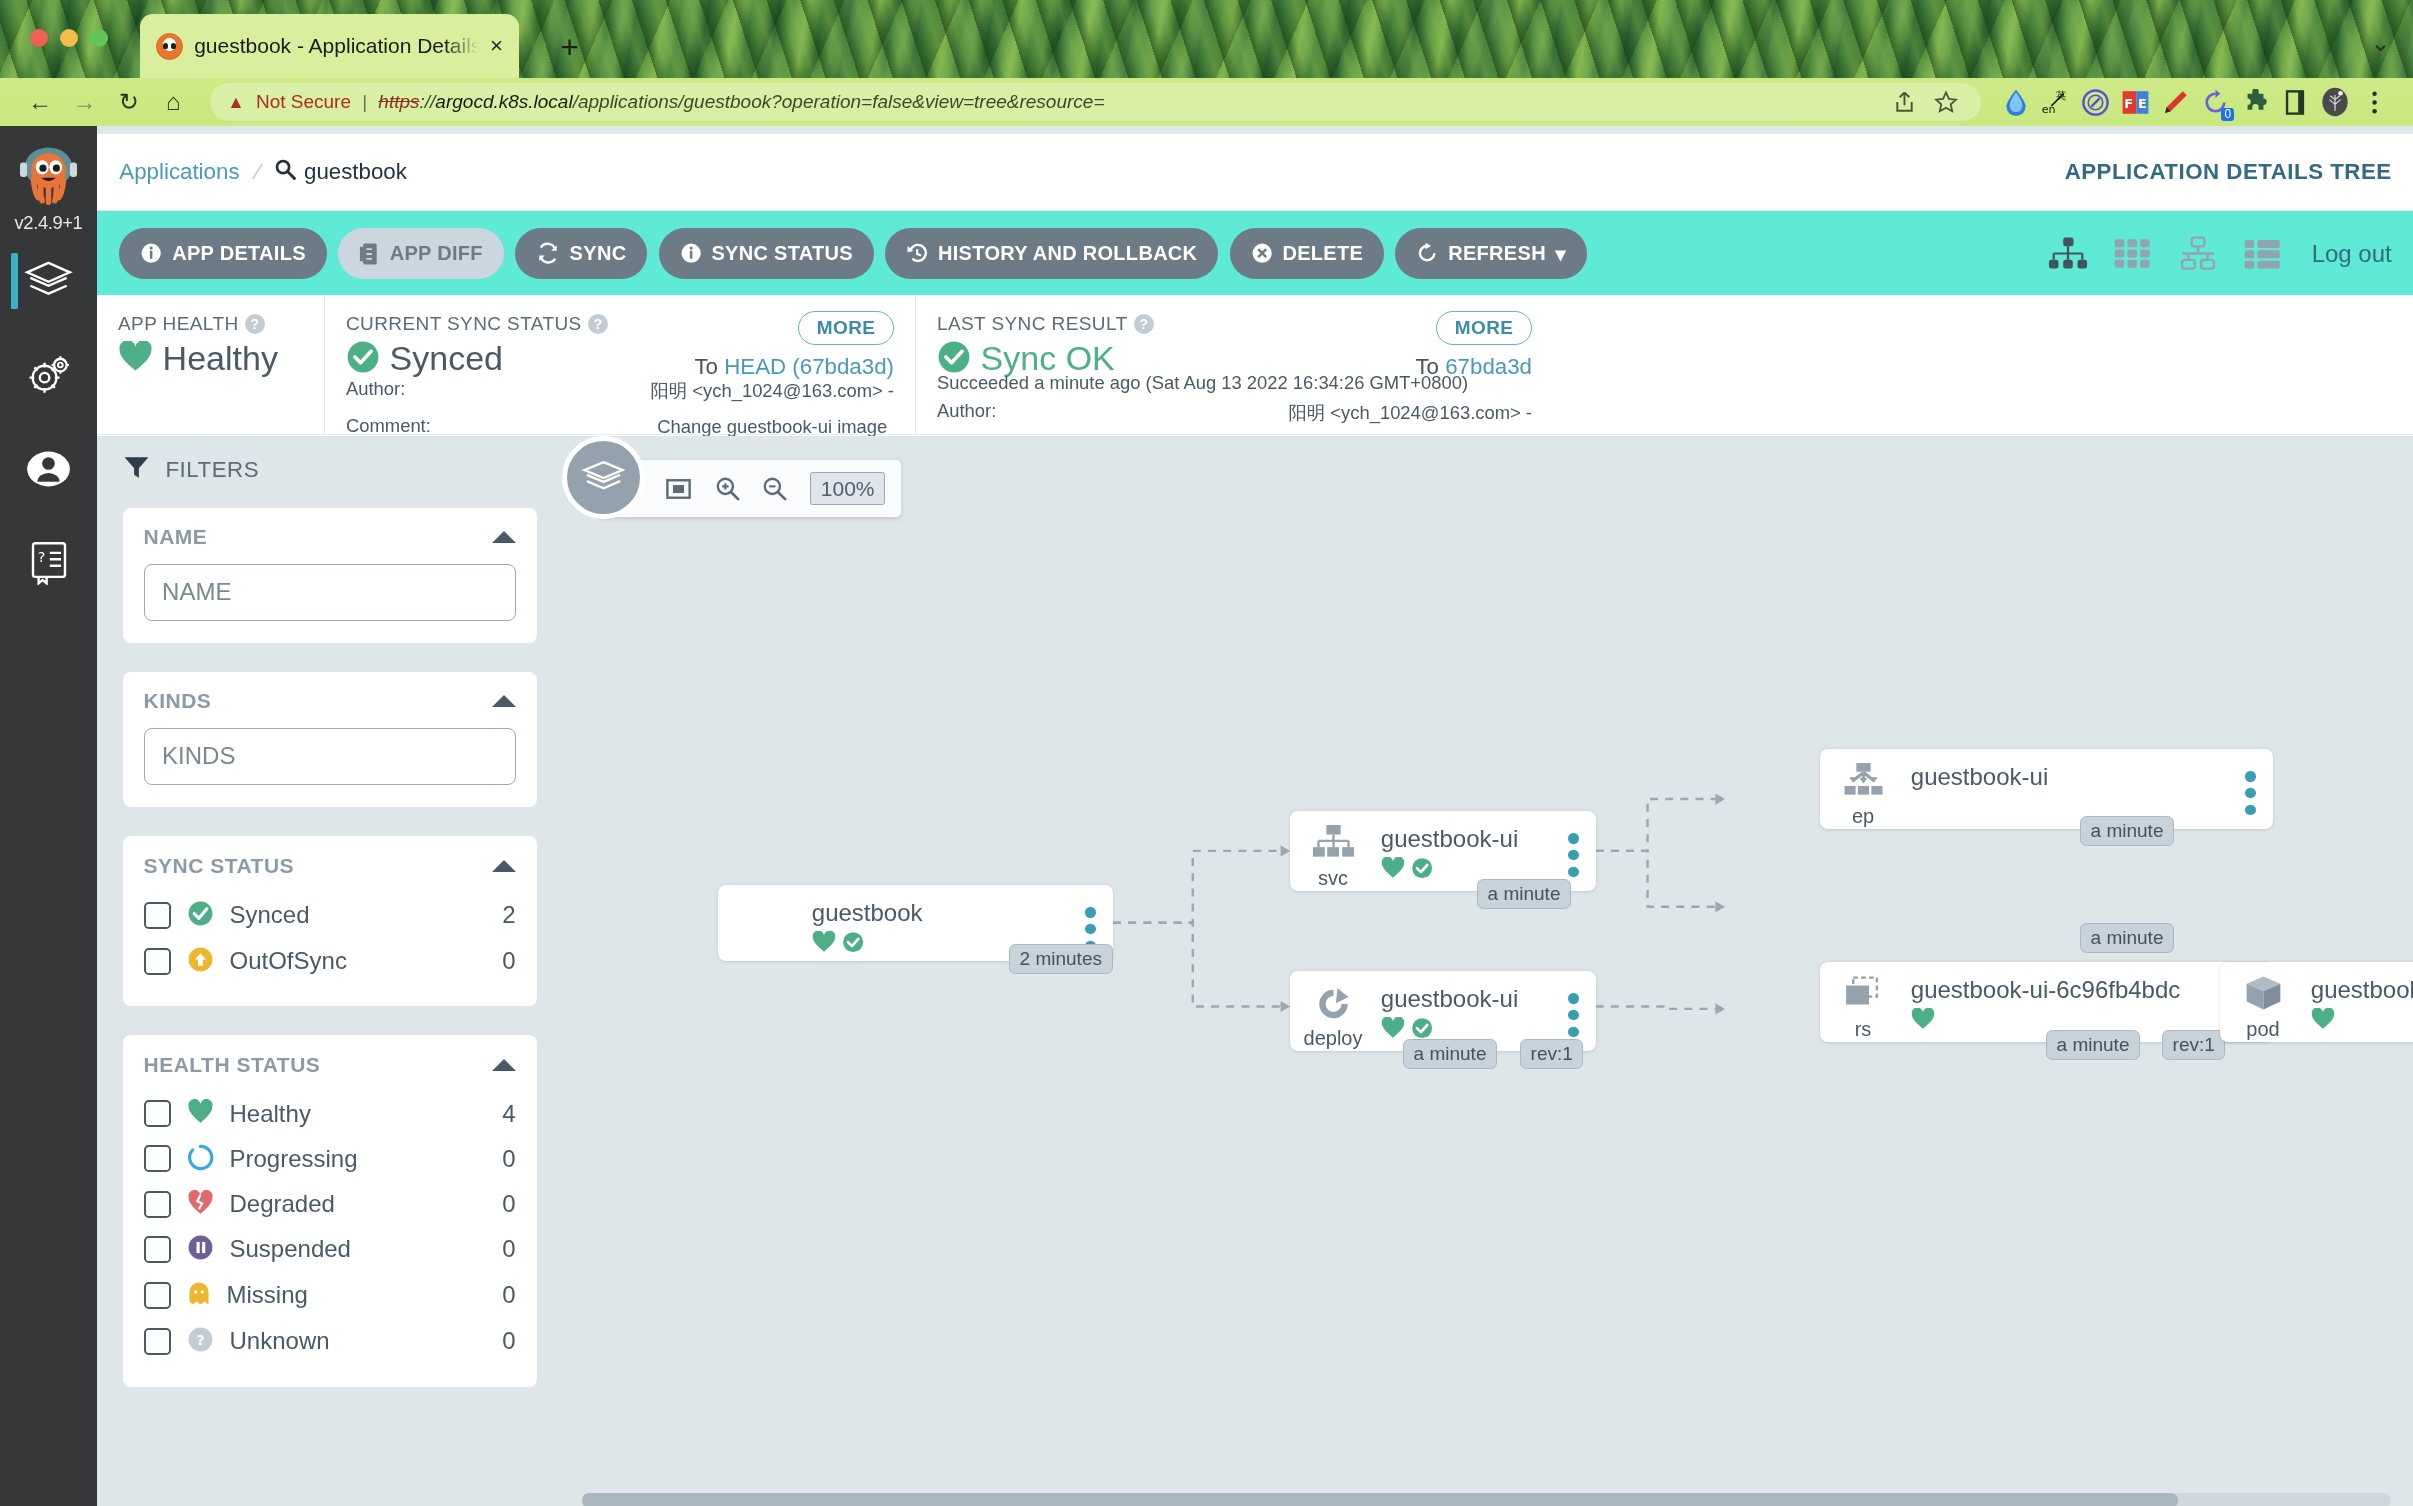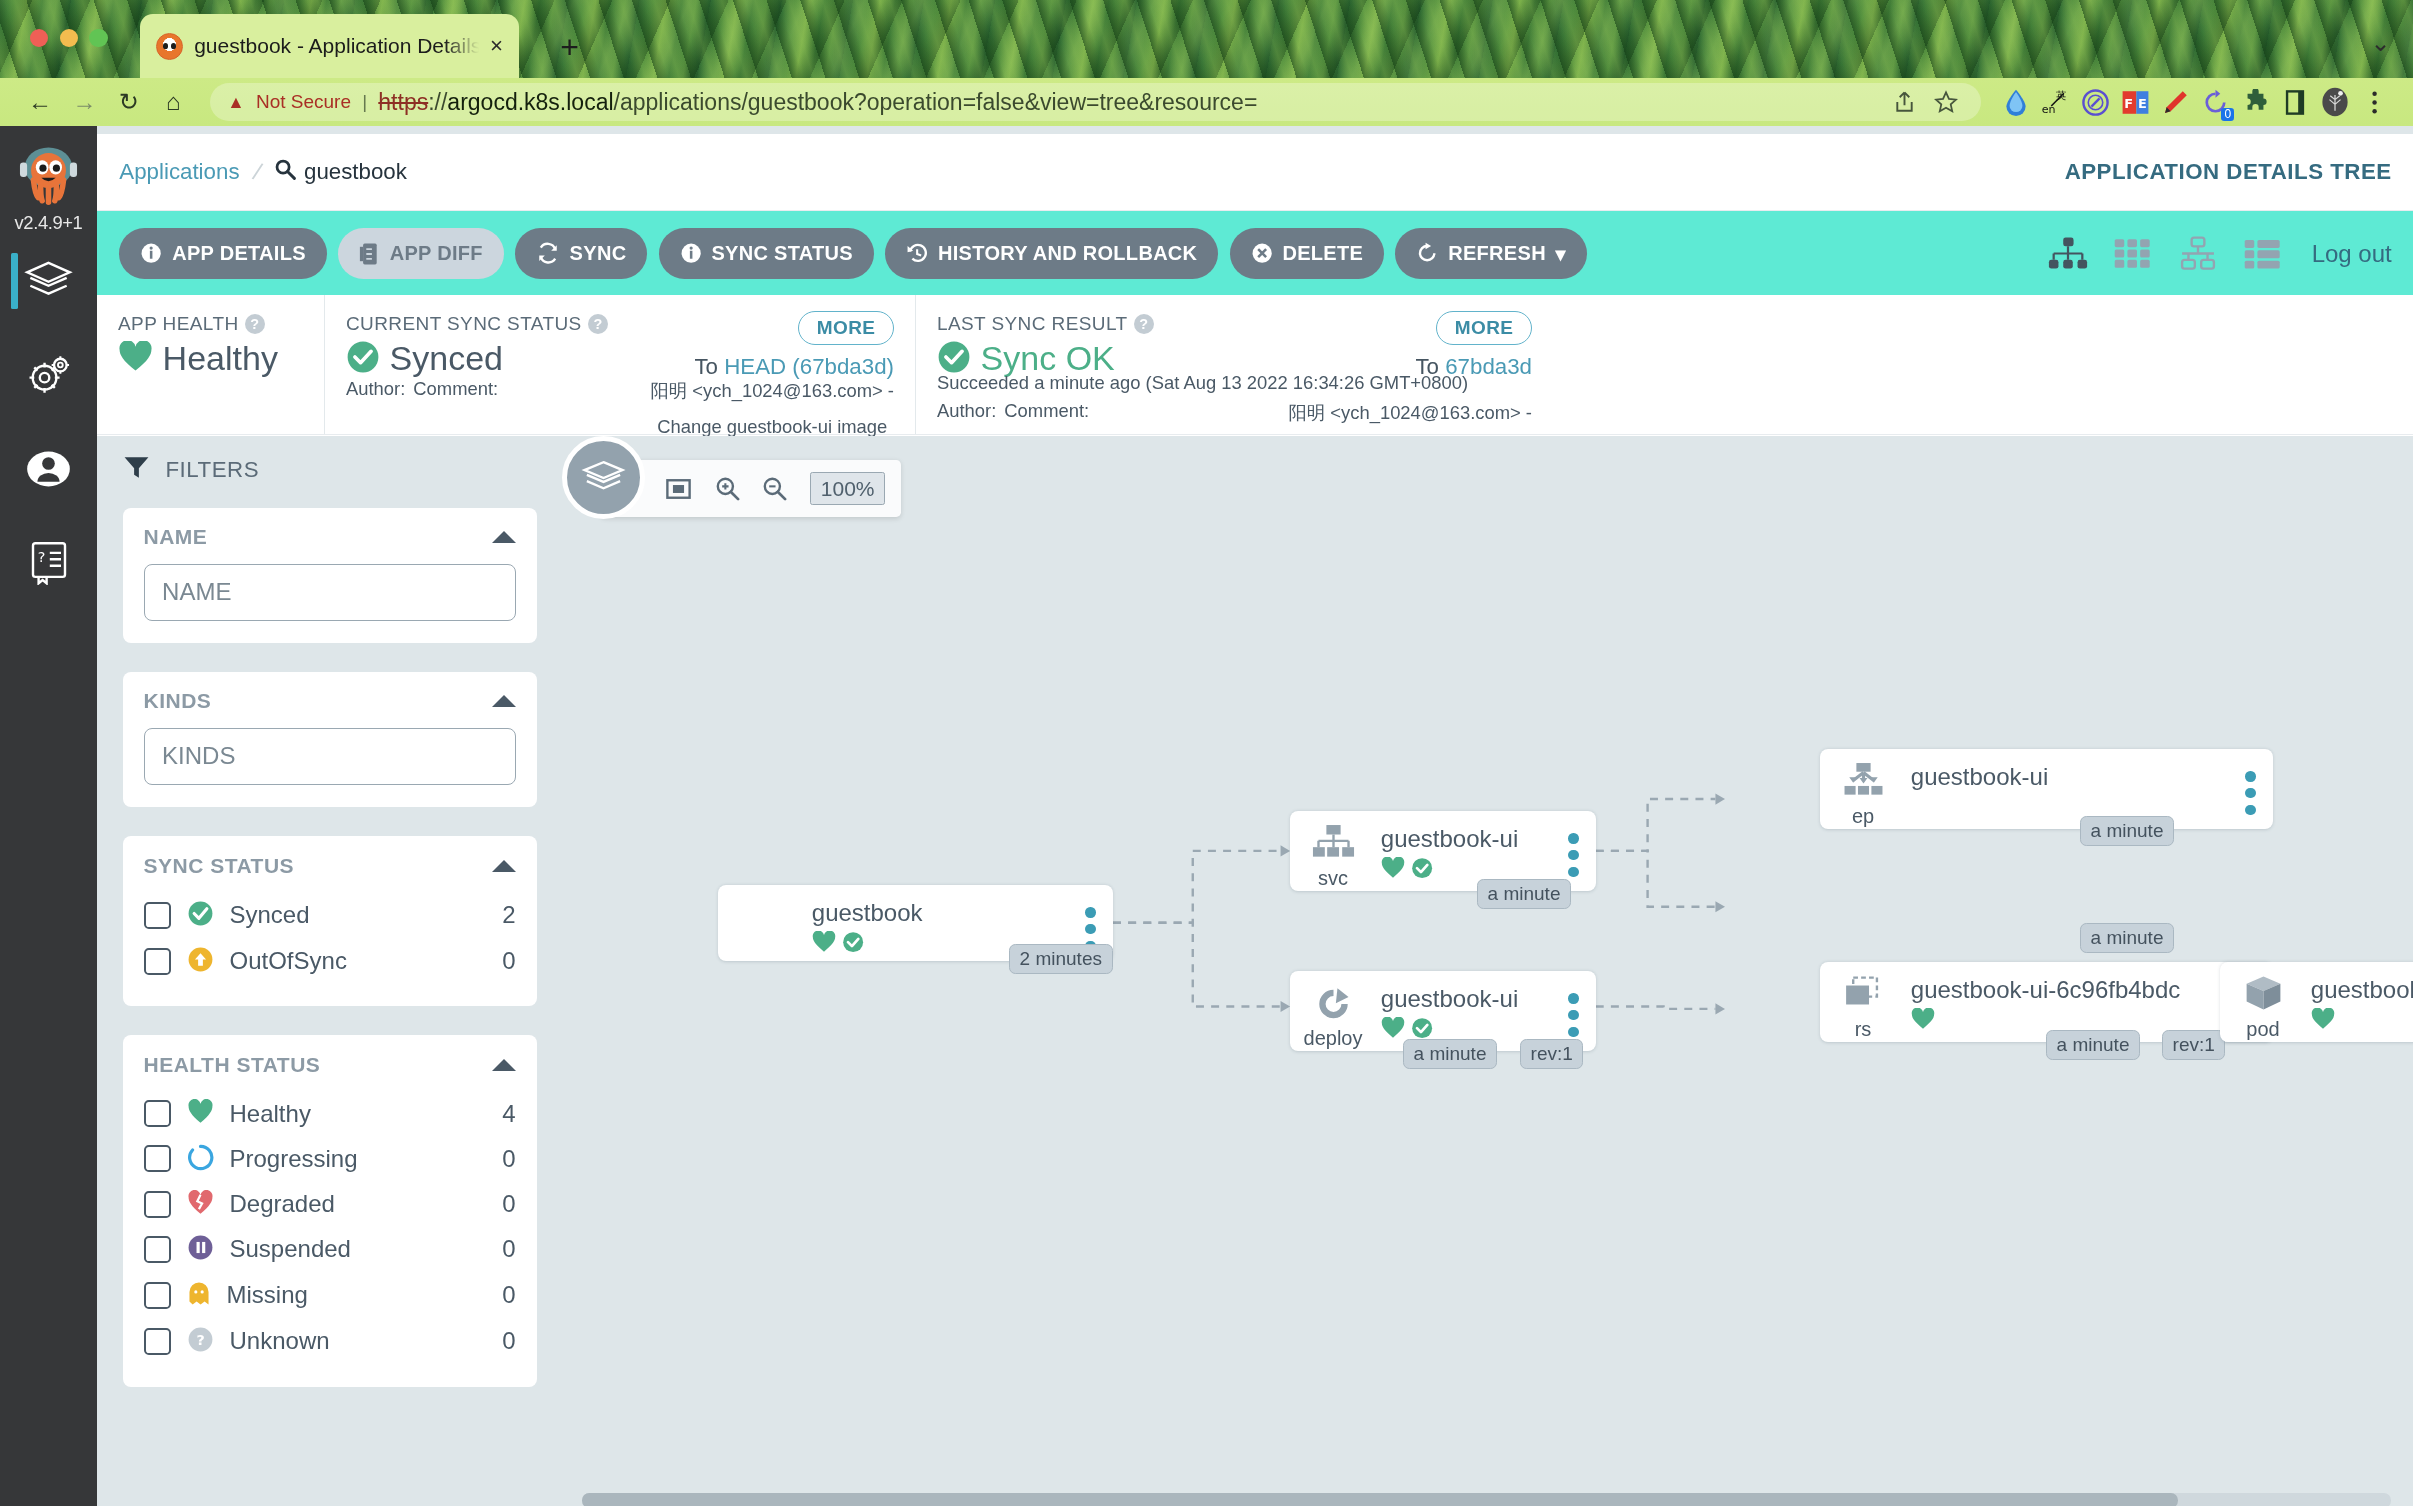--- a/index.html
+++ b/index.html
@@ -76,21 +76,21 @@
   }
   .nav-btn.disabled { color: #7a8c68; }
   .omnibox {
     flex: 1; height: 38px; margin: 0 11.2px; border-radius: 19px;
     background: rgba(255,255,255,0.28);
     display: flex; align-items: center; padding: 0 17.6px; gap: 11.2px; min-width: 0;
   }
   .warn-icon { color: #a92f25; font-size: 17.6px; flex: none; }
   .not-secure { color: #a92f25; font-size: 19px; white-space: nowrap; flex: none; }
   .url-sep { color: #66794f; font-size: 19px; flex: none; }
-  .url { font-size: 23px; color: #1d2a16; white-space: nowrap; overflow: hidden; min-width: 0; }
+  .url { font-size: 19px; color: #1d2a16; white-space: nowrap; overflow: hidden; min-width: 0; font-style: italic; }
   .url .strike { text-decoration: line-through; color: #8d2f24; }
   .url .host { color: #14200d; }
   .url .path { color: #3b4a2e; }
   .omni-icons { display: flex; align-items: center; gap: 6.4px; flex: none; margin-left: auto; }
   .ext-row { display: flex; align-items: center; gap: 4.8px; flex: none; }
   .ext {
     width: 35px; height: 35px; display: flex; align-items: center; justify-content: center;
     cursor: pointer; flex: none; position: relative;
   }
   .ext svg { display: block; }
@@ -170,21 +170,21 @@
     position: absolute; right: 21px; top: 16px; border: 1.6px solid #62b3cb; color: #3b8ca5;
     border-radius: 19px; font-size: 19px; font-weight: bold; padding: 4.8px 17.6px; cursor: pointer;
     letter-spacing: 0.4px;
   }
   .to-rev { position: absolute; right: 21px; top: 59px; font-size: 22.3px; color: #465561; white-space: nowrap; }
   .to-rev a { color: #4a9ab5; text-decoration: none; }
   .meta-grid {
     position: absolute; left: 21px; right: 21px; top: 83px;
     font-size: 18.4px; color: #4a5966; display: flex; justify-content: space-between;
   }
-  .meta-labels { display: flex; gap: 8px; }
+  .meta-labels { display: flex; flex-direction: column; gap: 15px; }
   .meta-values { display: flex; flex-direction: column; gap: 13px; text-align: right; align-items: center; }
   .succeeded { position: absolute; left: 21px; top: 77px; font-size: 18.4px; color: #4a5966; white-space: nowrap; }
   .meta-grid.last { top: 105px; }
 
   
   .filters {
     position: absolute; top: 302px; left: 0; width: 465px; height: 1078px;
     background: #dee6e9; padding: 17.6px 25.5px 0 25.5px; overflow: hidden;
   }
   .filters-hd { display: flex; align-items: center; gap: 16px; margin-bottom: 21px; }

